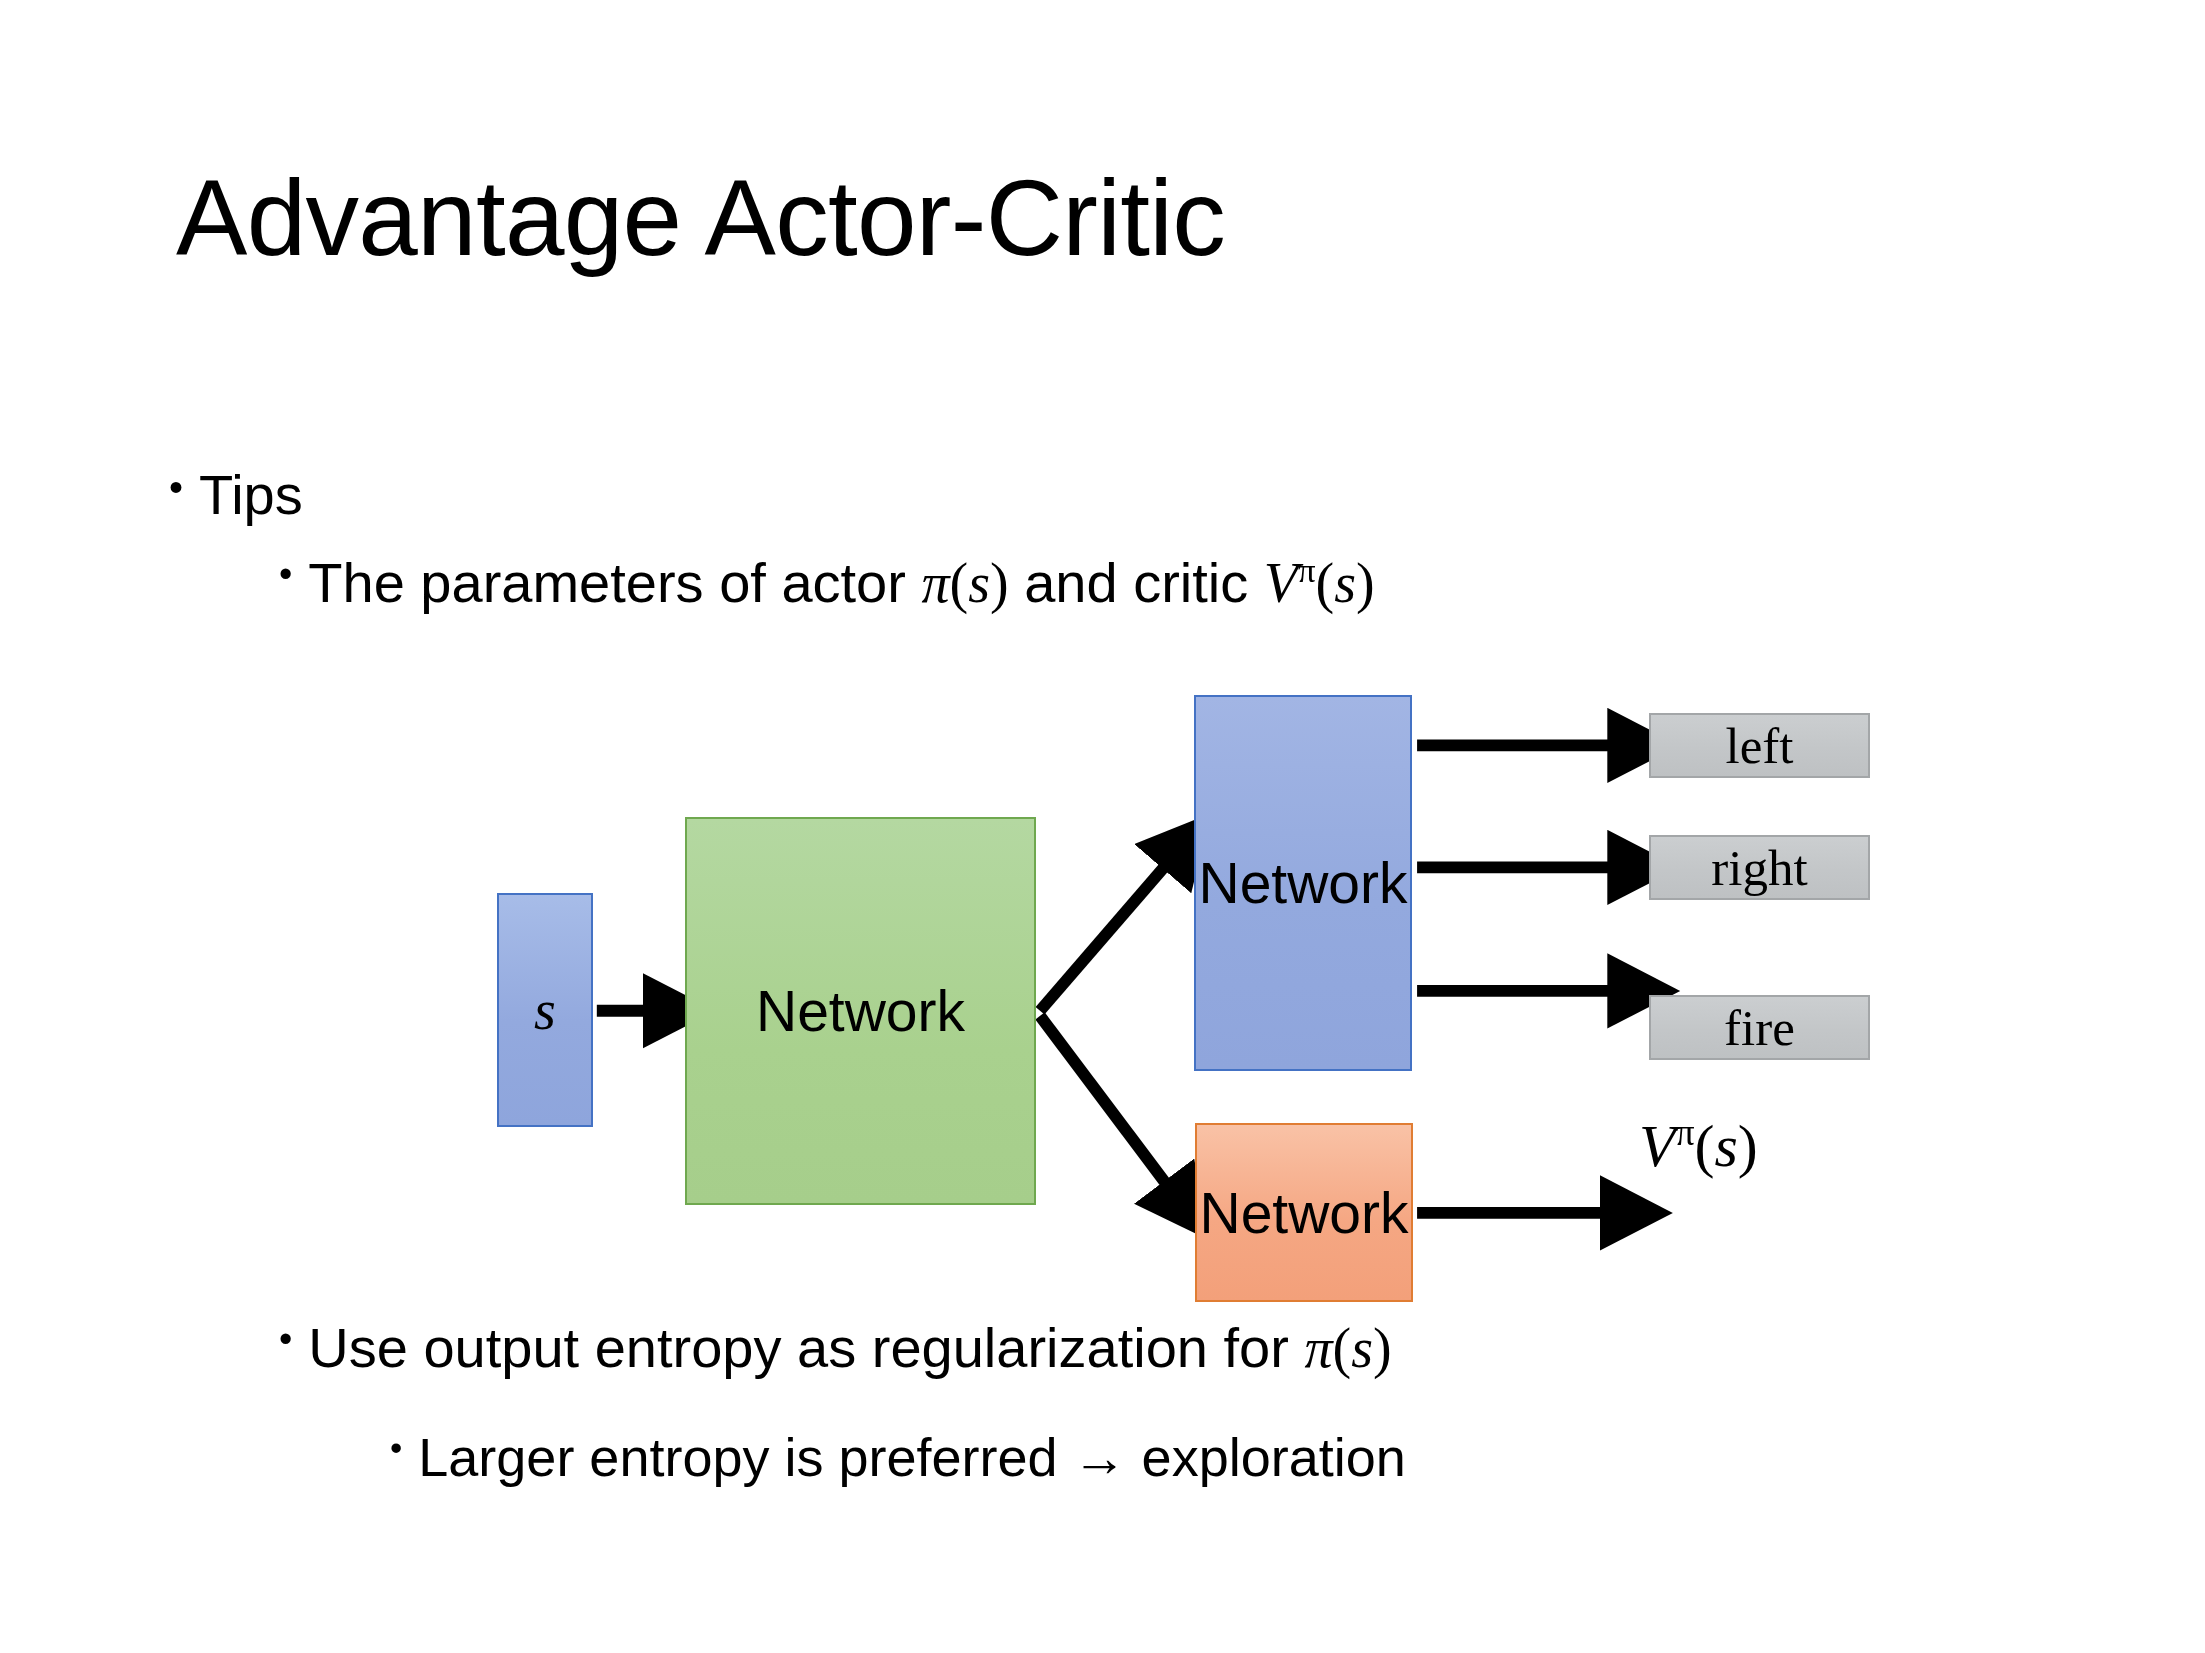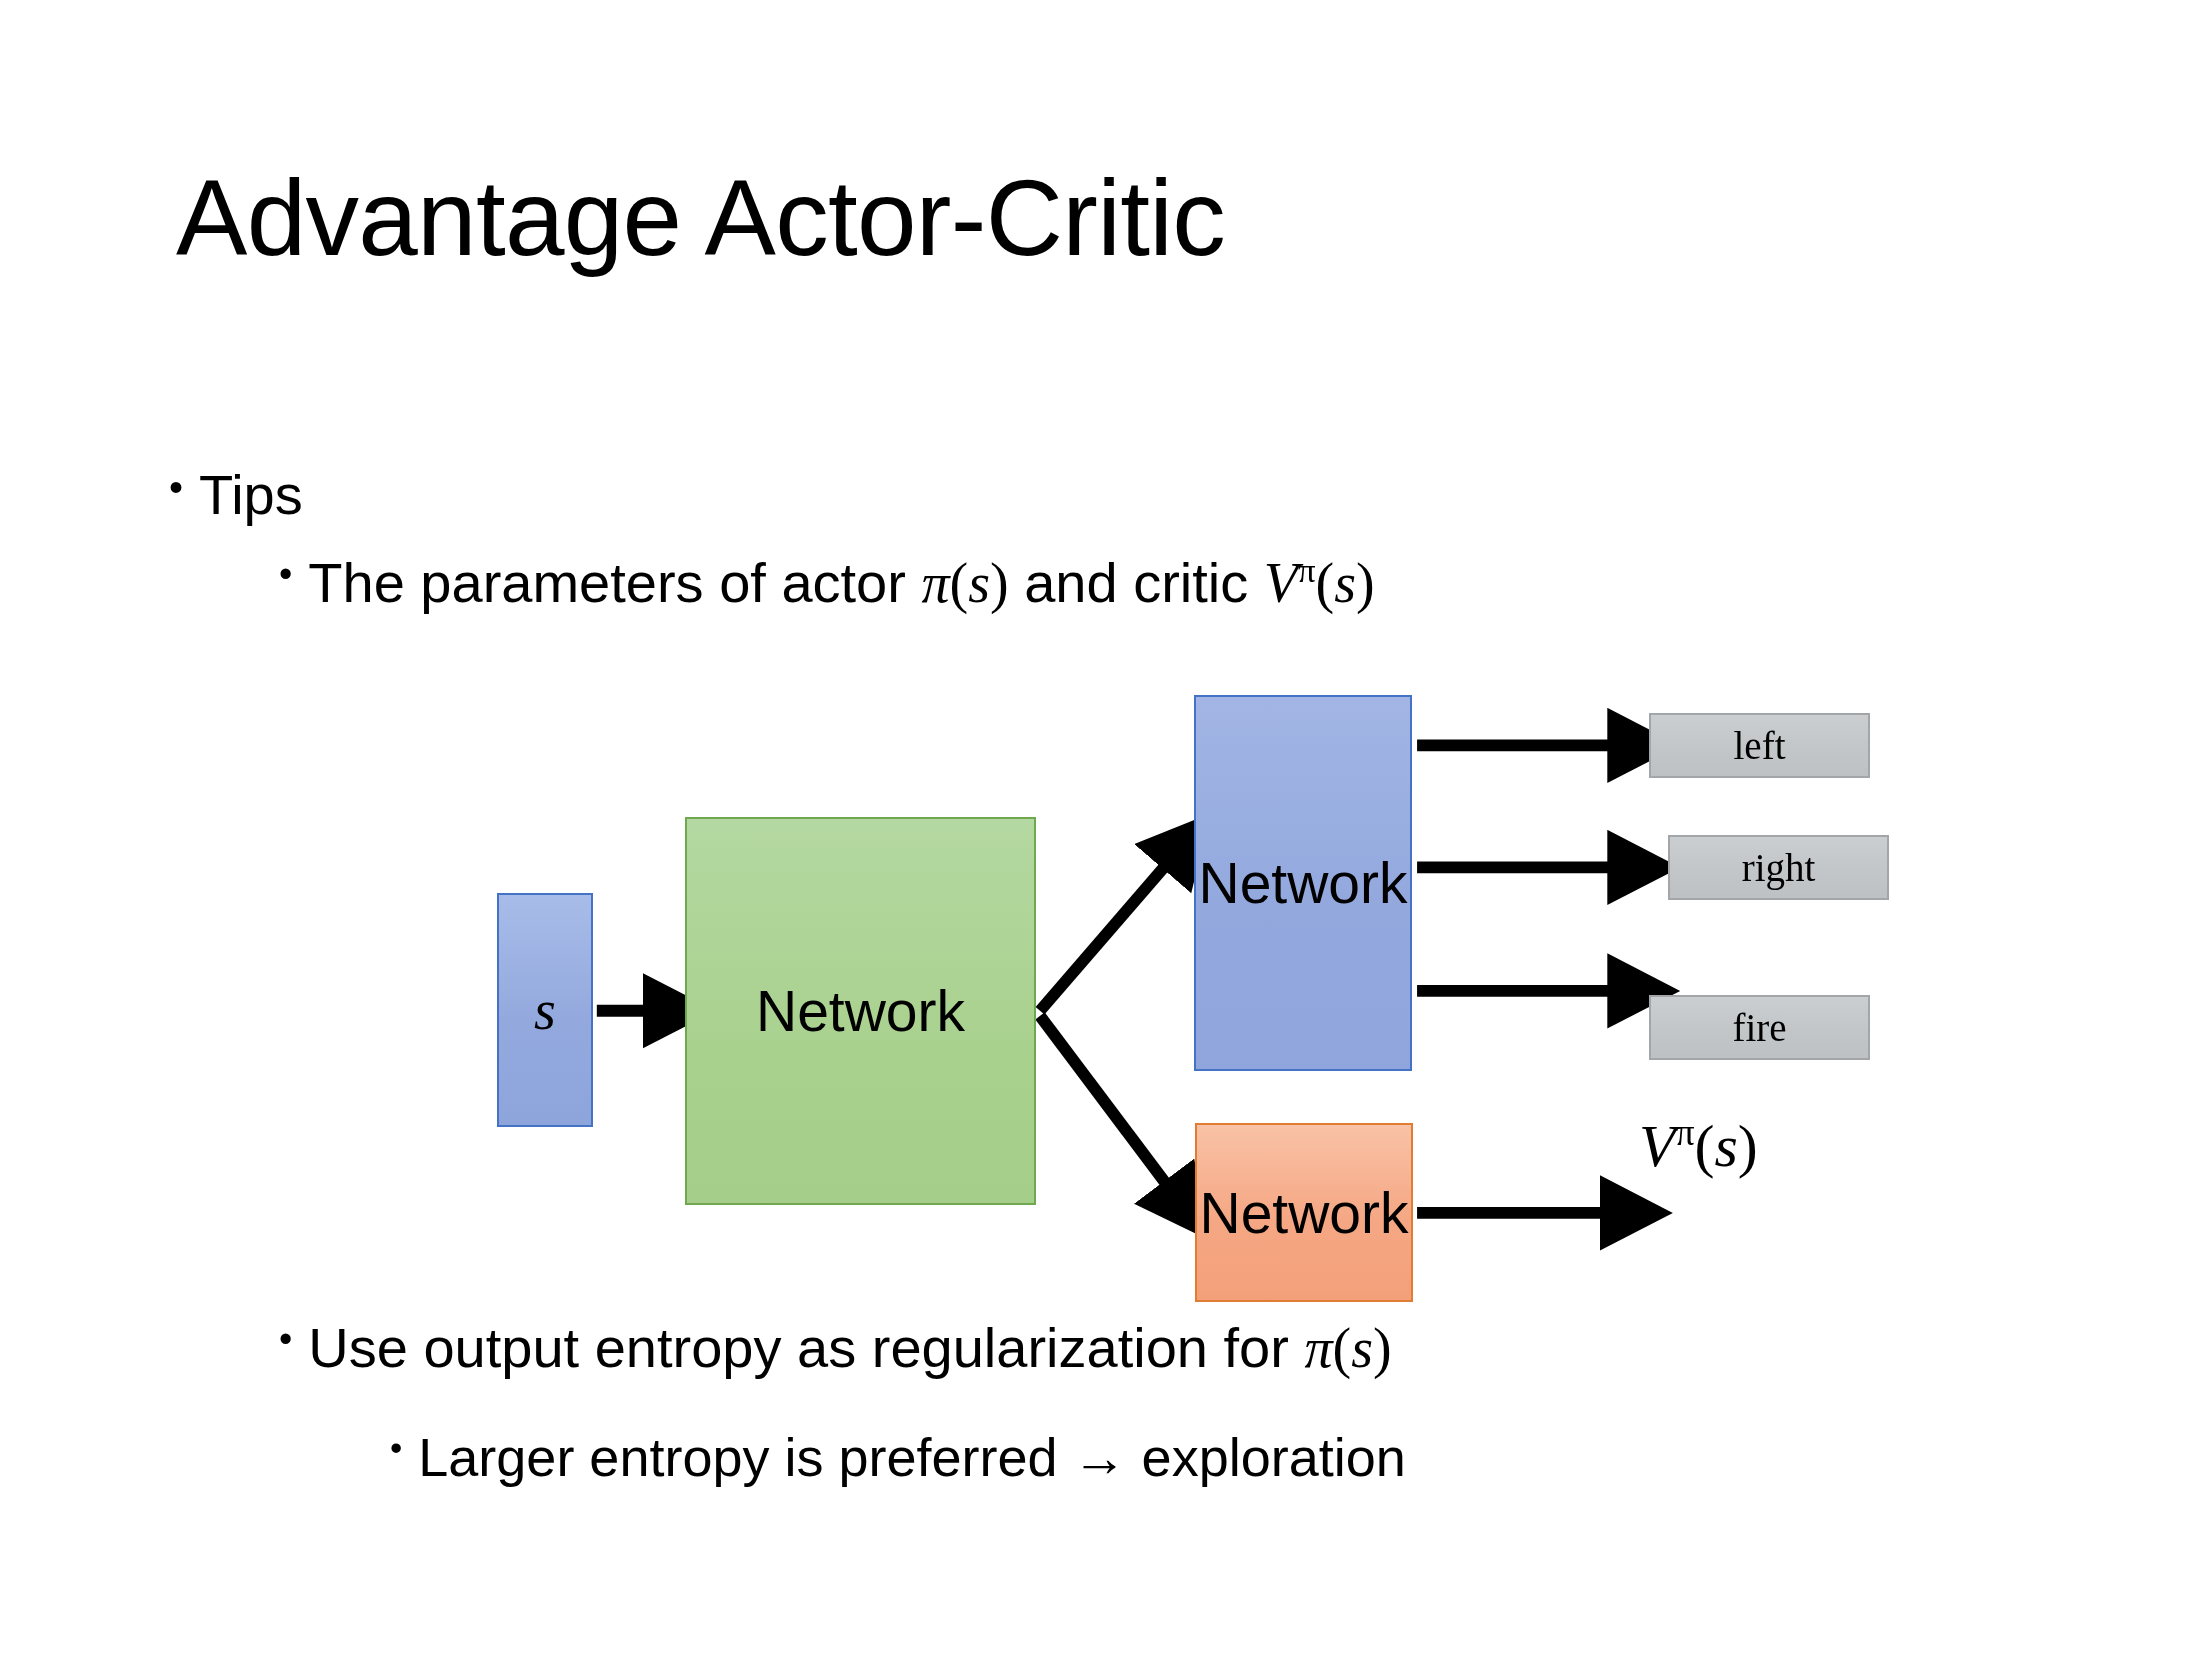--- a/index.html
+++ b/index.html
@@ -156,24 +156,24 @@
     background: linear-gradient(180deg, #F9C2A6 0%, #F5A783 55%, #F3A07A 100%);
     border: 2.2px solid #E07D33;
     font-size: 57px;
   }
   .node-gray {
     width: 221px;
     height: 65px;
     background: linear-gradient(180deg, #CBCED0 0%, #C3C6C8 55%, #BEC1C3 100%);
     border: 2.2px solid #A3A6A8;
     font-family: "Liberation Serif", serif;
-    font-size: 39px;
+    font-size: 51px;
   }
   .gray-left  { left: 1649px; top: 713px; }
-  .gray-right { left: 1649px; top: 835px; margin-left: 19px; }
+  .gray-right { left: 1649px; top: 835px; }
   .gray-fire  { left: 1649px; top: 959px; margin-top: 36px; }
 
   .vpi-out {
     position: absolute;
     left: 1639px;
     top: 1111px;
     font-size: 60px;
     white-space: nowrap;
   }
 </style>

